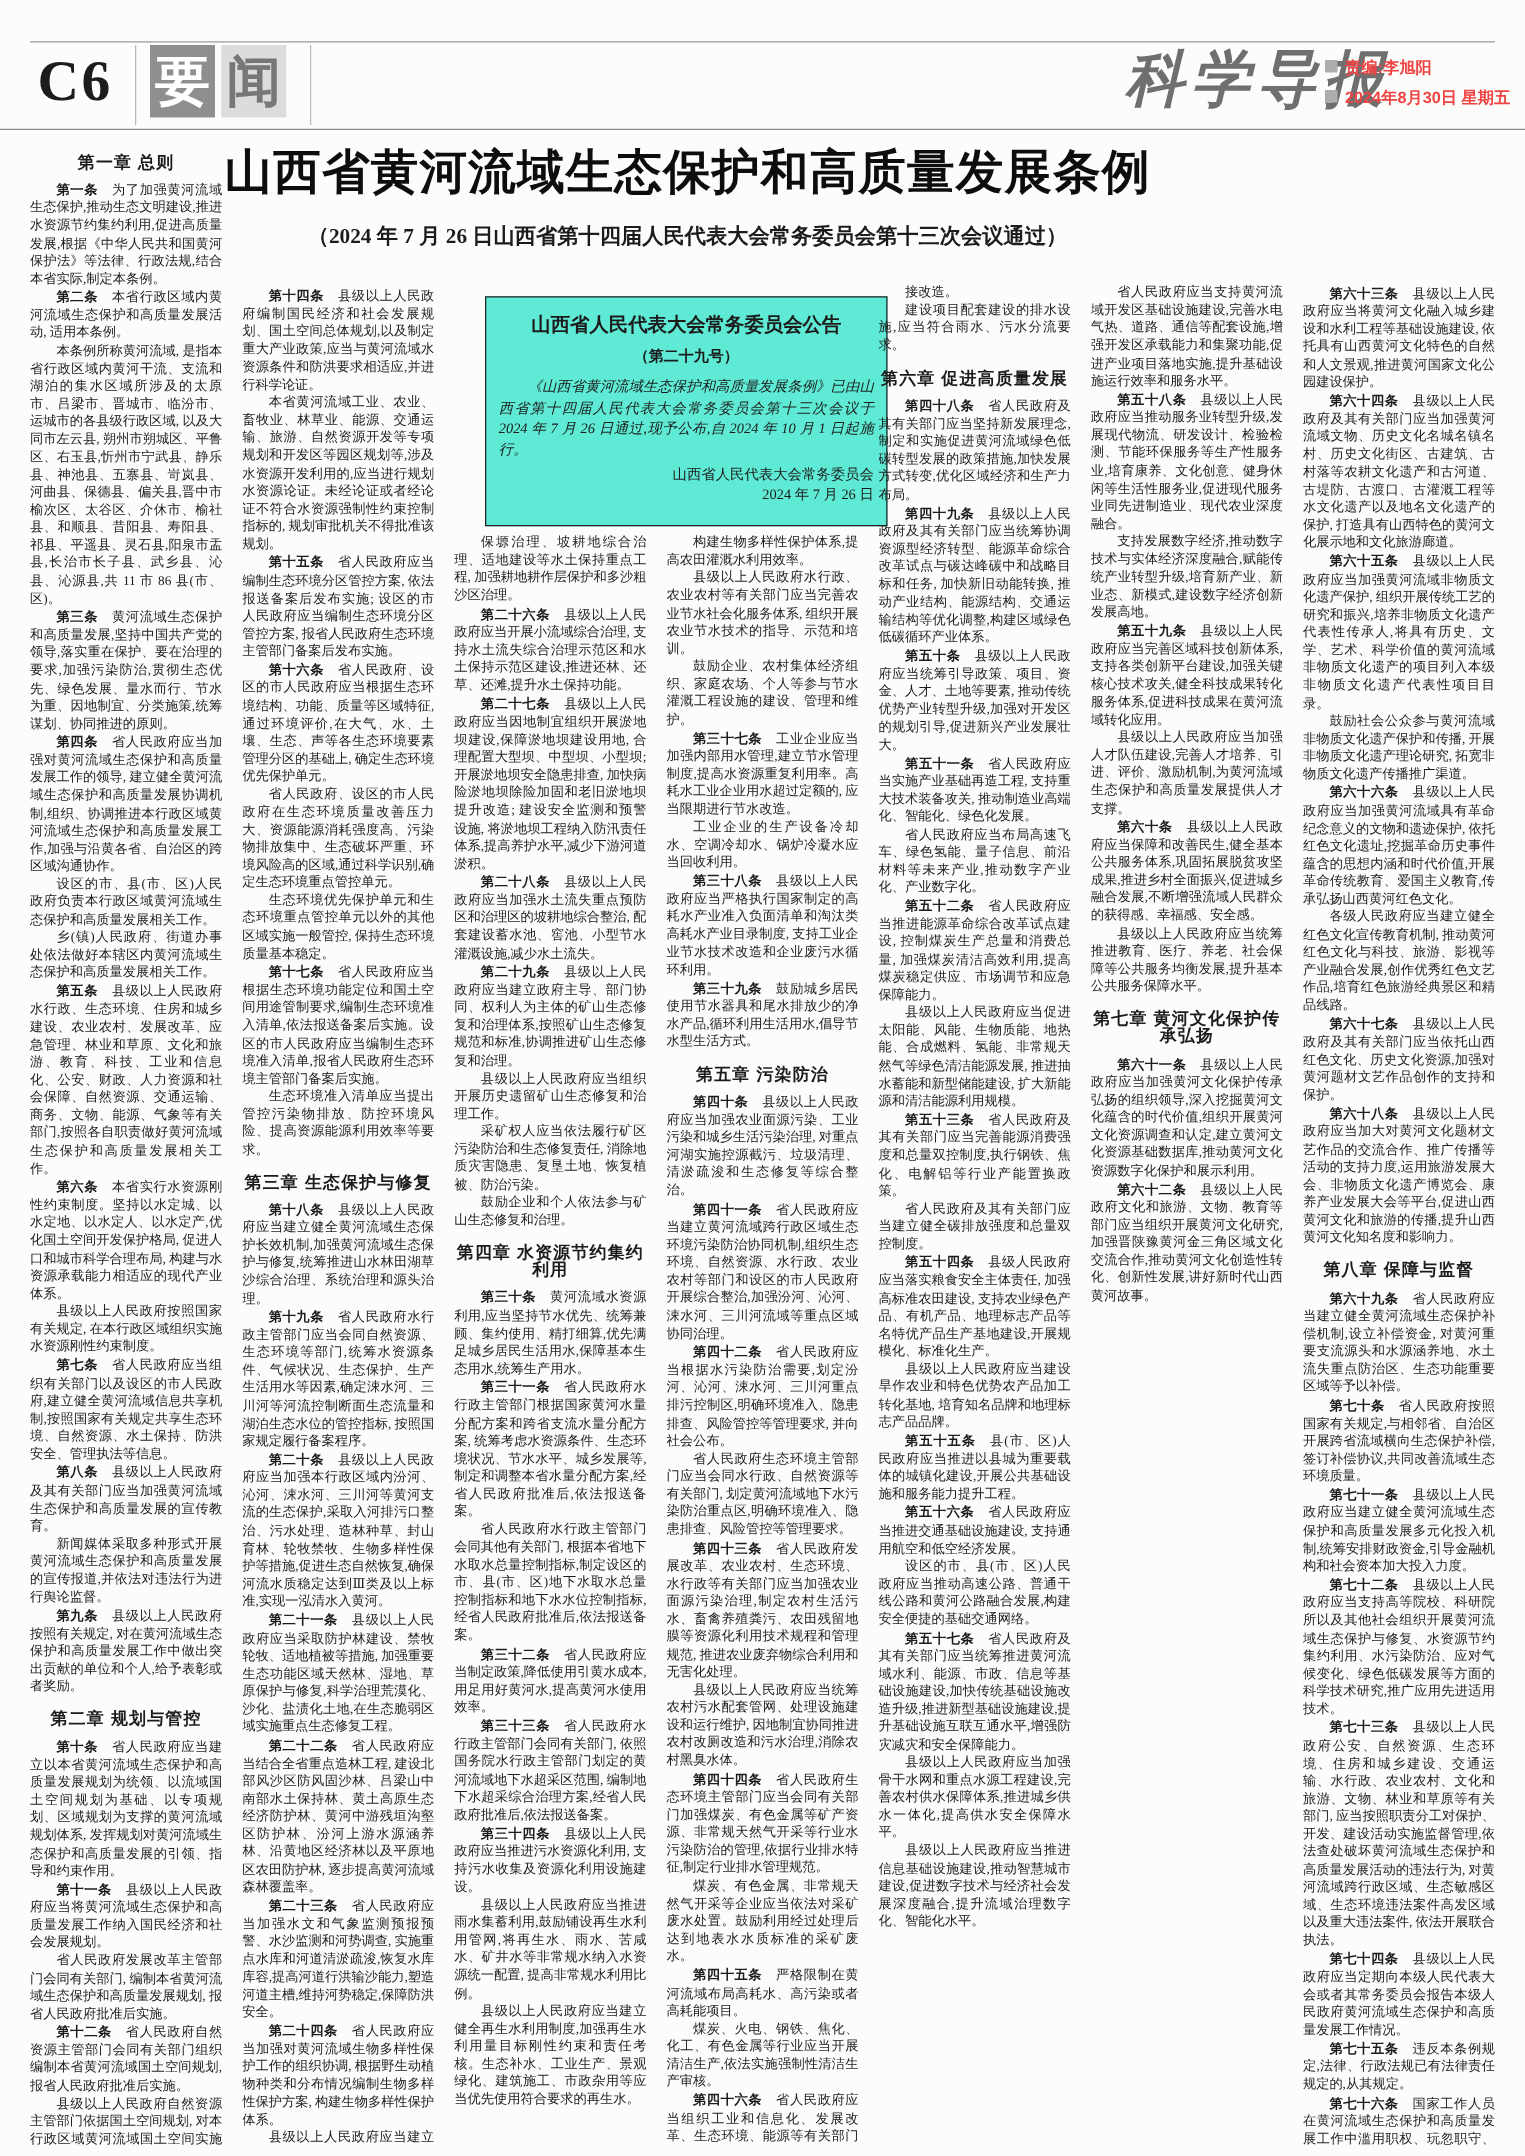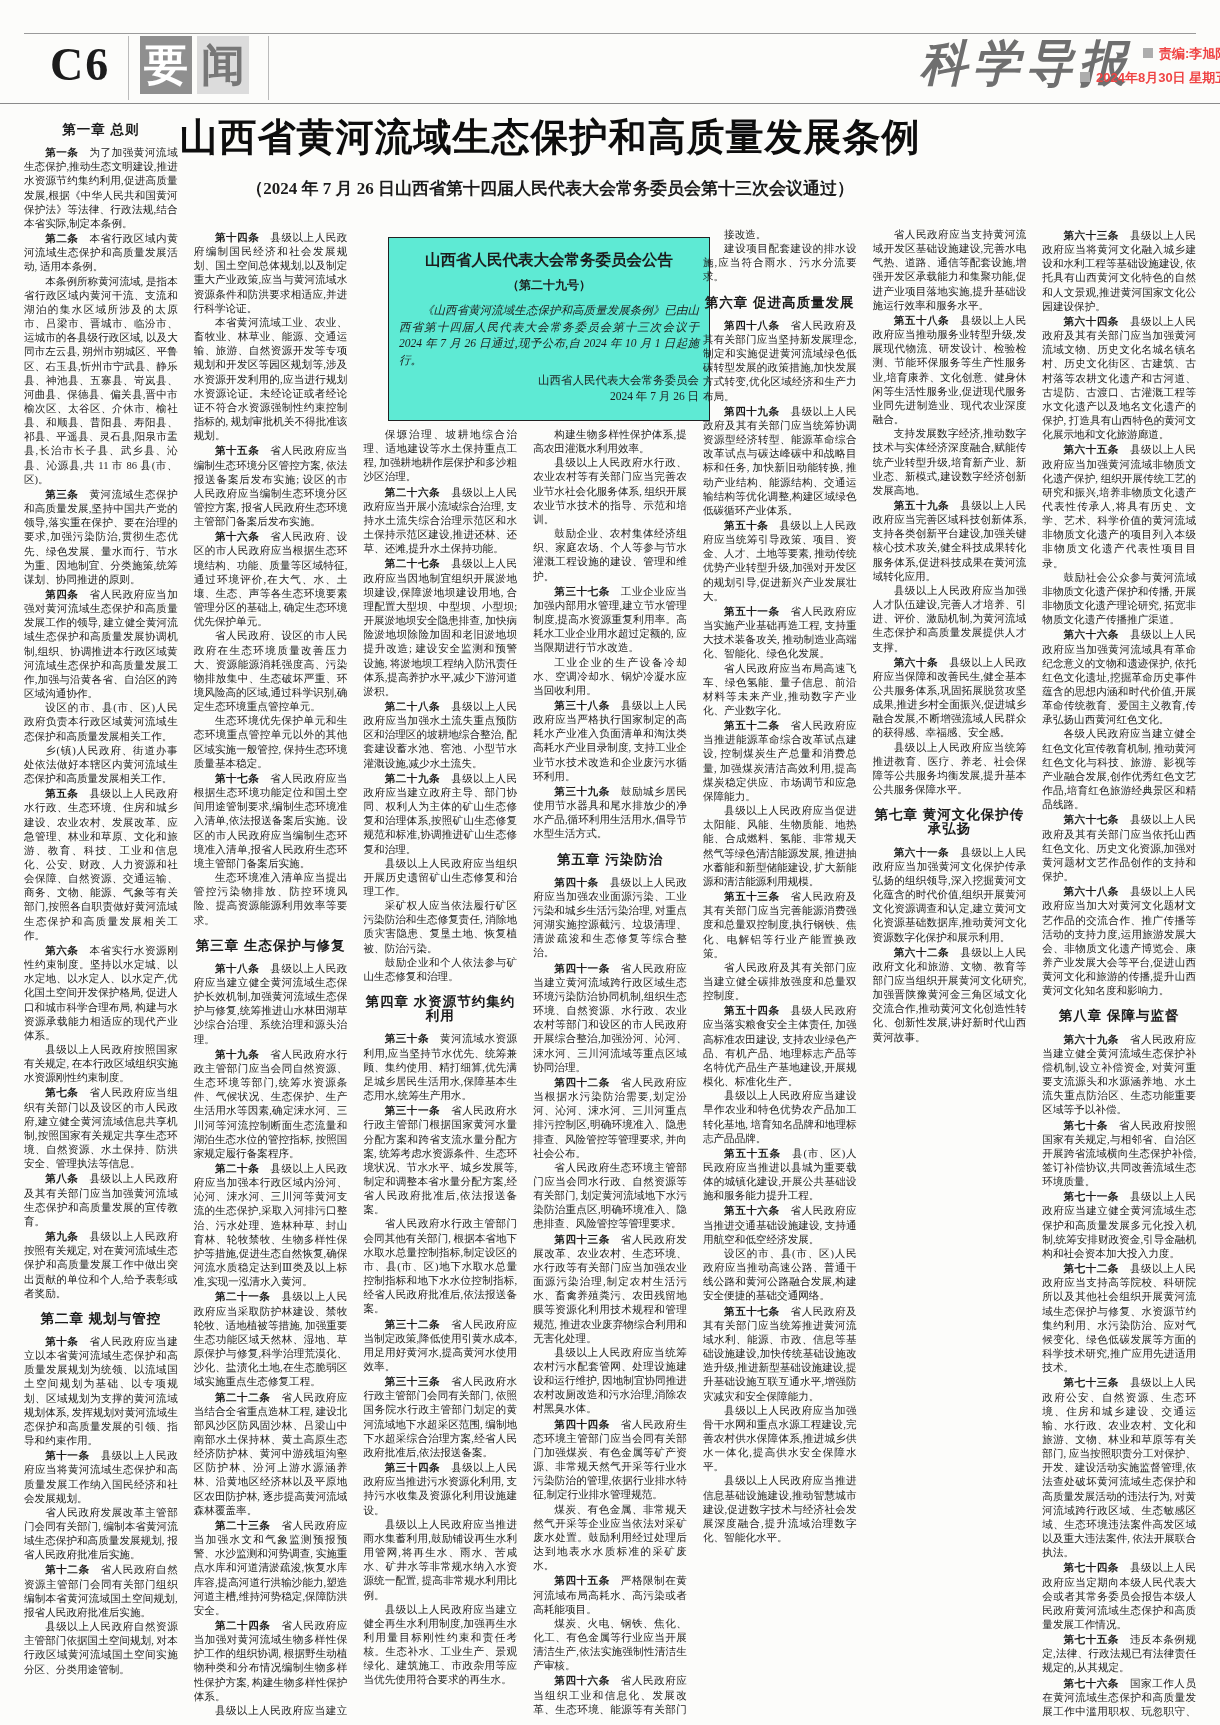--- a/index.html
+++ b/index.html
@@ -1,20 +1,20 @@
 <!DOCTYPE html>
 <html><head>
 <meta charset="utf-8">
 <style>
   html,body{margin:0;padding:0;background:#e9e9e7;}
   .page{position:relative;width:1220px;height:1725px;margin:0 auto;background:#fcfcfa;color:#1c1c1c;
         font-family:"Liberation Serif","DejaVu Serif",serif;overflow:hidden;}
   
   .topline{position:absolute;left:24px;right:24px;top:33px;border-top:1px solid #9a9a9a;}
-  .header{position:absolute;left:32px;right:24px;top:36px;height:66px;text-align:right;}
+  .header{position:absolute;left:12px;right:24px;top:36px;height:66px;}
   .pageno{position:absolute;left:18px;top:2px;font-size:46px;font-weight:bold;font-family:"Liberation Serif",serif;letter-spacing:2px;}
   .vline{position:absolute;top:0;height:64px;border-left:1px solid #bbb;}
   .secbox{position:absolute;left:108px;top:0;display:flex;gap:5px;}
   .secchar{width:52px;height:58px;display:flex;align-items:center;justify-content:center;
            font-size:44px;font-weight:bold;font-family:"Liberation Sans","DejaVu Sans",sans-serif;}
   .secchar.dark{background:#8f8f8f;color:#fff;}
   .secchar.light{background:#dcdcdc;color:#777;}
   .masthead{position:absolute;left:888px;top:-4px;font-size:47px;font-weight:bold;color:#6f6f6f;
             font-family:"DejaVu Serif","Liberation Serif",serif;font-style:italic;letter-spacing:6px;transform:scaleY(1.05);}
   .hinfo{position:absolute;left:1048px;top:6px;font-size:13px;font-weight:bold;color:#ef4444;
@@ -91,20 +91,21 @@
         <p class="para">本条例所称黄河流域, 是指本省行政区域内黄河干流、支流和湖泊的集水区域所涉及的太原市、吕梁市、晋城市、临汾市、运城市的各县级行政区域, 以及大同市左云县, 朔州市朔城区、平鲁区、右玉县,忻州市宁武县、静乐县、神池县、五寨县、岢岚县、河曲县、保德县、偏关县,晋中市榆次区、太谷区、介休市、榆社县、和顺县、昔阳县、寿阳县、祁县、平遥县、灵石县,阳泉市盂县,长治市长子县、武乡县、沁县、沁源县,共 11 市 86 县(市、区)。</p>
         <p class="para"><b>第三条　</b>黄河流域生态保护和高质量发展,坚持中国共产党的领导,落实重在保护、要在治理的要求,加强污染防治,贯彻生态优先、绿色发展、量水而行、节水为重、因地制宜、分类施策,统筹谋划、协同推进的原则。</p>
         <p class="para"><b>第四条　</b>省人民政府应当加强对黄河流域生态保护和高质量发展工作的领导, 建立健全黄河流域生态保护和高质量发展协调机制,组织、协调推进本行政区域黄河流域生态保护和高质量发展工作,加强与沿黄各省、自治区的跨区域沟通协作。</p>
         <p class="para">设区的市、县(市、区)人民政府负责本行政区域黄河流域生态保护和高质量发展相关工作。</p>
         <p class="para">乡(镇)人民政府、街道办事处依法做好本辖区内黄河流域生态保护和高质量发展相关工作。</p>
         <p class="para"><b>第五条　</b>县级以上人民政府水行政、生态环境、住房和城乡建设、农业农村、发展改革、应急管理、林业和草原、文化和旅游、教育、科技、工业和信息化、公安、财政、人力资源和社会保障、自然资源、交通运输、商务、文物、能源、气象等有关部门,按照各自职责做好黄河流域生态保护和高质量发展相关工作。</p>
         <p class="para"><b>第六条　</b>本省实行水资源刚性约束制度。坚持以水定城、以水定地、以水定人、以水定产,优化国土空间开发保护格局, 促进人口和城市科学合理布局, 构建与水资源承载能力相适应的现代产业体系。</p>
         <p class="para">县级以上人民政府按照国家有关规定, 在本行政区域组织实施水资源刚性约束制度。</p>
         <p class="para"><b>第七条　</b>省人民政府应当组织有关部门以及设区的市人民政府,建立健全黄河流域信息共享机制,按照国家有关规定共享生态环境、自然资源、水土保持、防洪安全、管理执法等信息。</p>
         <p class="para"><b>第八条　</b>县级以上人民政府及其有关部门应当加强黄河流域生态保护和高质量发展的宣传教育。</p>
+        <p class="para">新闻媒体采取多种形式开展黄河流域生态保护和高质量发展的宣传报道,并依法对违法行为进行舆论监督。</p>
         <p class="para"><b>第九条　</b>县级以上人民政府按照有关规定, 对在黄河流域生态保护和高质量发展工作中做出突出贡献的单位和个人,给予表彰或者奖励。</p>
         <div class="chap">第二章 规划与管控</div>
         <p class="para"><b>第十条　</b>省人民政府应当建立以本省黄河流域生态保护和高质量发展规划为统领、以流域国土空间规划为基础、以专项规划、区域规划为支撑的黄河流域规划体系, 发挥规划对黄河流域生态保护和高质量发展的引领、指导和约束作用。</p>
         <p class="para"><b>第十一条　</b>县级以上人民政府应当将黄河流域生态保护和高质量发展工作纳入国民经济和社会发展规划。</p>
         <p class="para">省人民政府发展改革主管部门会同有关部门, 编制本省黄河流域生态保护和高质量发展规划, 报省人民政府批准后实施。</p>
         <p class="para"><b>第十二条　</b>省人民政府自然资源主管部门会同有关部门组织编制本省黄河流域国土空间规划, 报省人民政府批准后实施。</p>
         <p class="para">县级以上人民政府自然资源主管部门依据国土空间规划, 对本行政区域黄河流域国土空间实施分区、分类用途管制。</p>
       </div>
     <div class="col pad-b">
         <p class="para"><b>第十四条　</b>县级以上人民政府编制国民经济和社会发展规划、国土空间总体规划,以及制定重大产业政策,应当与黄河流域水资源条件和防洪要求相适应,并进行科学论证。</p>

